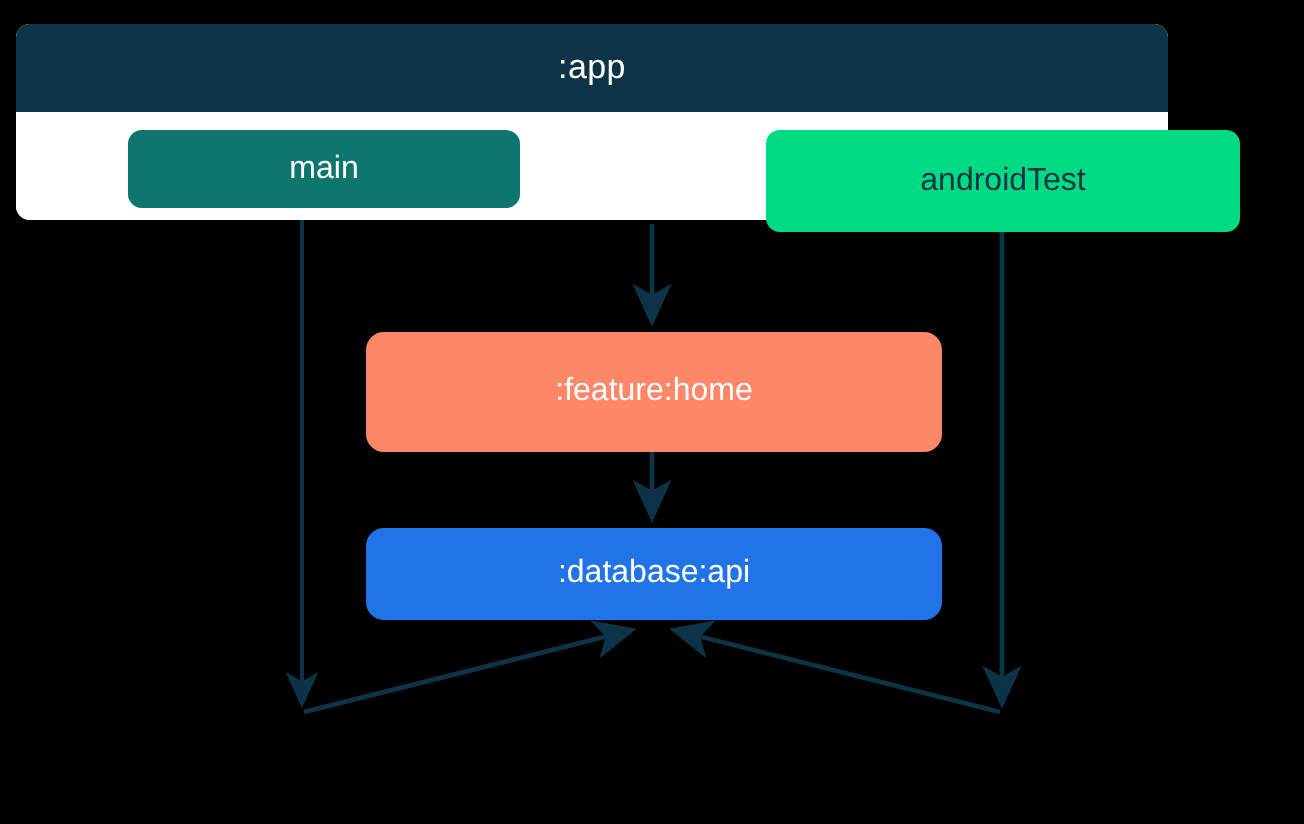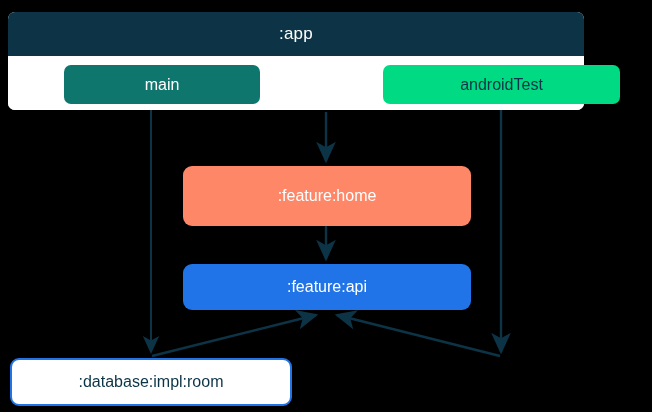--- a/index.html
+++ b/index.html
@@ -80,21 +80,21 @@
     height: 39px;
     background: #0f766e;
     color: #ffffff;
     border-radius: 7px;
     margin-left: 32px;
   }
   .node-androidtest {
     left: 383px;
     top: 65px;
     width: 237px;
-    height: 39px;
+    height: 51px;
     background: #00db83;
     color: #0c3446;
     border-radius: 7px;
   }
   .node-feature-home {
     left: 183px;
     top: 166px;
     width: 288px;
     height: 60px;
     background: #fd8767;
@@ -172,21 +172,18 @@
 
   <div class="node node-androidtest">
     <span class="node-label">androidTest</span>
   </div>
 
   <div class="node node-feature-home">
     <span class="node-label">:feature:home</span>
   </div>
 
   <div class="node node-database-api">
-    <span class="node-label">:feature:api</span>
+    <span class="node-label">:database:api</span>
   </div>
 
-  <div class="node node-impl-room">
-    <span class="node-label">:database:impl:room</span>
-  </div>
 
 
 </div>
 
 </body></html>

